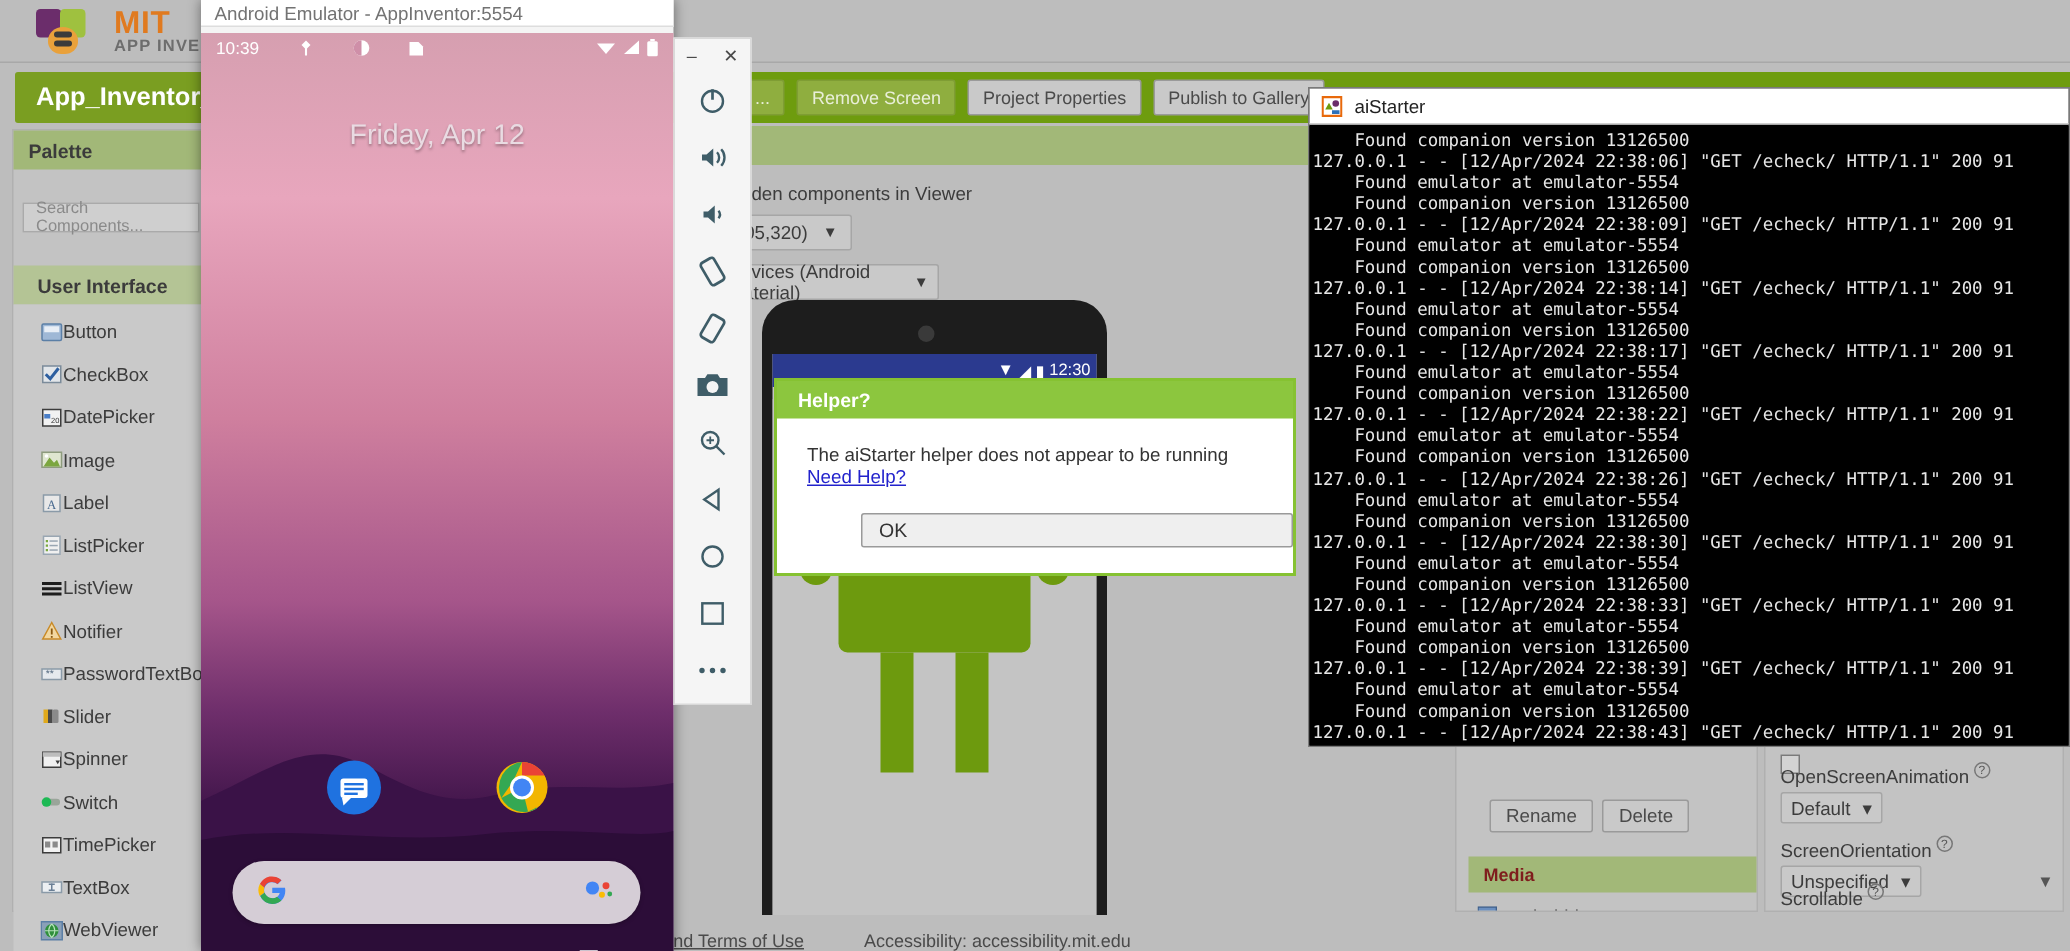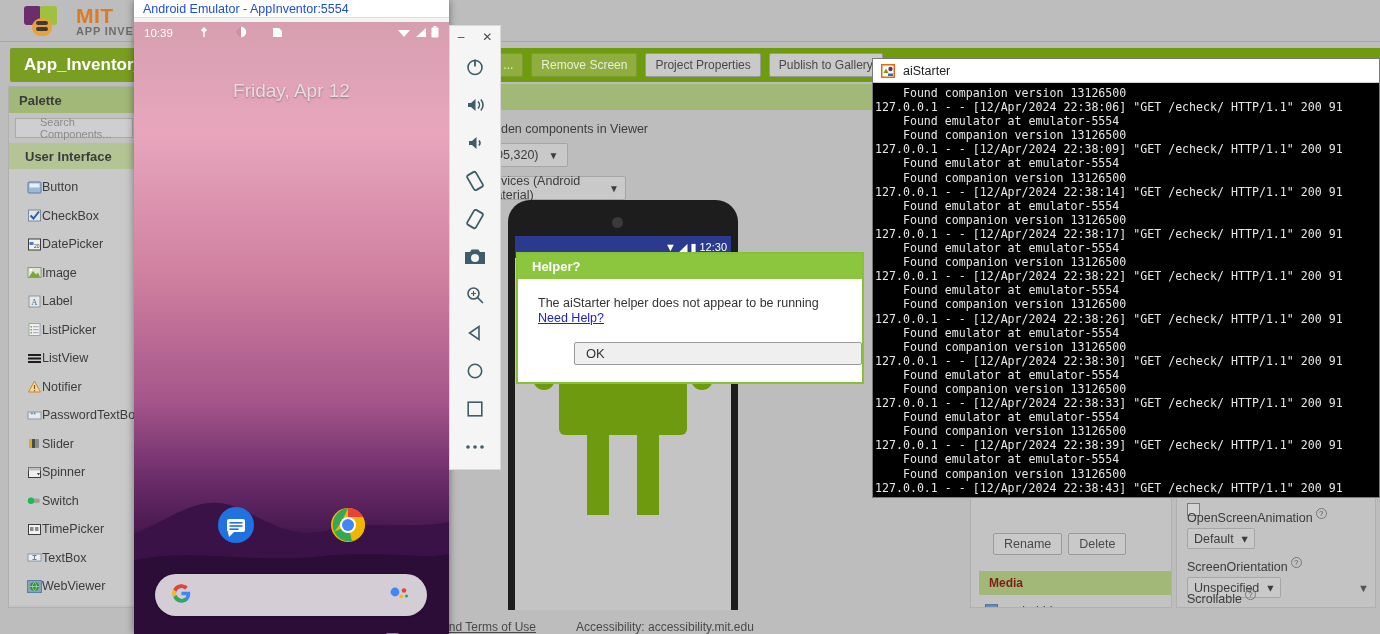--- a/index.html
+++ b/index.html
@@ -69,22 +69,22 @@
   
   .panel-palette{
     position:absolute; left:8px; top:86px; width:132px; height:522px;
     background:#c3c3c3; border:1px solid #b0b0b0;
   }
   .panel-head{
     height:26px; background:#a2b878; color:#3b3b3b;
     font-weight:bold; font-size:13px; display:flex; align-items:center; padding-left:10px;
   }
   .search-box{
-    margin:5px 6px; height:20px; background:#cfcfcf; border:1px solid #aaa;
-    font-size:11px; color:#8a8a8a; display:flex; align-items:center; padding-left:24px;
+    margin:22px 6px; height:20px; background:#cfcfcf; border:1px solid #aaa;
+    font-size:11px; color:#8a8a8a; display:flex; align-items:center; padding-left:8px;
   }
   .cat-head{
     height:26px; background:#b4c495; color:#3b3b3b;
     font-weight:bold; font-size:13px; display:flex; align-items:center; padding-left:16px;
   }
   .palette-list{ background:#c9c9c9; padding:4px 0 4px 0; }
   .pitem{
     height:28.5px; display:flex; align-items:center; padding-left:18px; gap:0;
     font-size:12.5px; color:#3c3c3c; cursor:pointer;
   }
@@ -170,21 +170,21 @@
   }
   .footer-links a{ color:#4a4a4a; }
 
   
   #emu{
     position:absolute; left:134px; top:0; width:315px; height:634px;
     background:#f4f4f4; box-shadow:0 0 8px rgba(0,0,0,.45);
   }
   .emu-title{
     height:18px; background:#fff; border-bottom:1px solid #ddd;
-    font-size:12.5px; color:#1d4ed8; display:flex; align-items:center; padding-left:9px;
+    font-size:12.5px; color:#737373; display:flex; align-items:center; padding-left:9px;
   }
   .emu-screen{
     position:absolute; left:0; top:22px; width:315px; height:612px;
     background:linear-gradient(180deg,#d69fb0 0%,#e8a6bd 18%,#cf7f9e 42%,#a5558a 62%,#6e2e6b 74%,#3b1246 86%,#2a0d36 100%);
     overflow:hidden;
   }
   .emu-status{
     position:absolute; left:0; top:0; width:315px; height:22px;
     display:flex; align-items:center; padding:0 10px; color:#fff; font-size:11.5px; gap:25px;
   }

